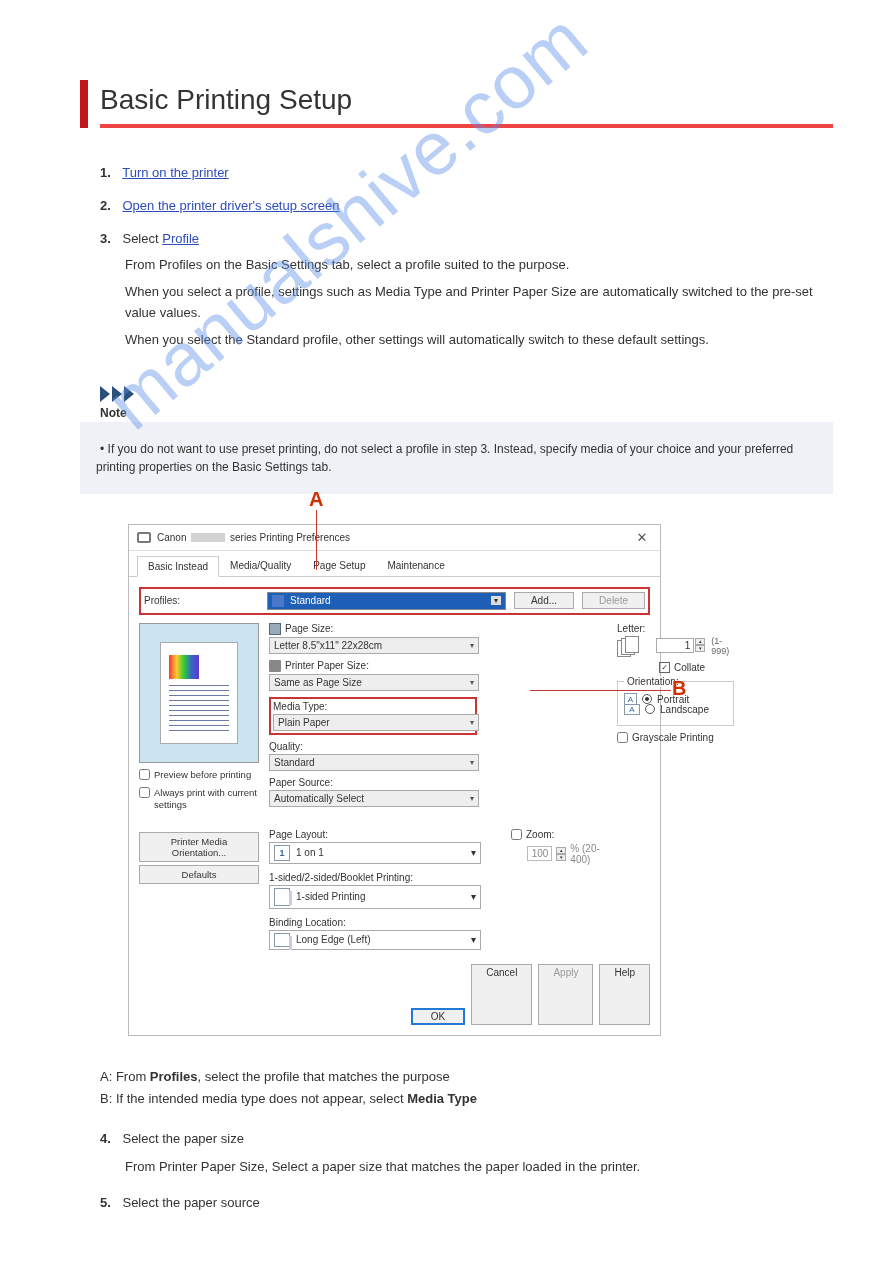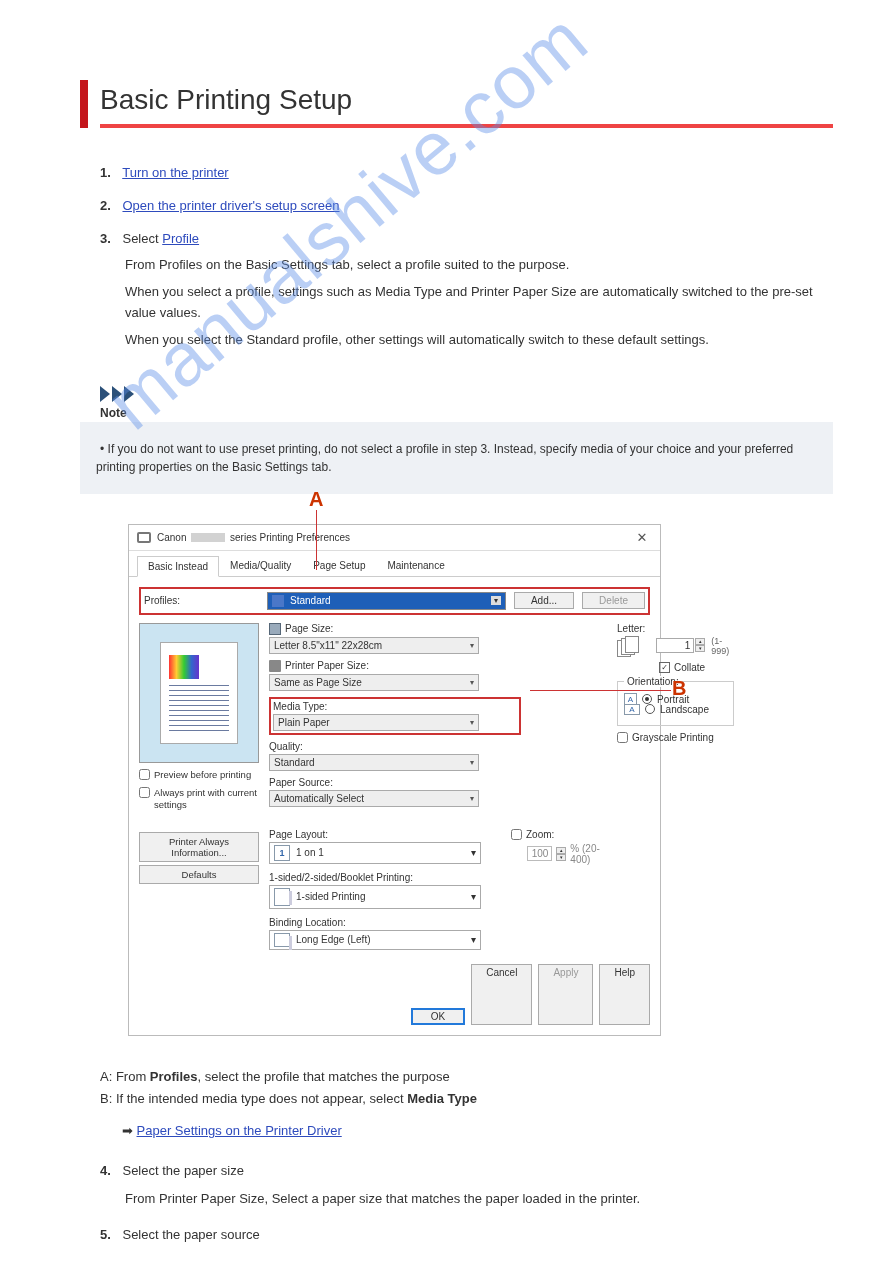--- a/index.html
+++ b/index.html
@@ -61,21 +61,21 @@
   .check-row input { width: 11px; height: 11px; }
   
   .settings-col { flex: 1; }
   .field { margin-bottom: 6px; }
   .field-label { font-size: 10px; margin-bottom: 2px; display: flex; align-items: center; gap: 4px; }
   .icon-sm { width: 12px; height: 12px; display: inline-block; }
   .page-icon { background: #9ab; border: 1px solid #567; }
   .printer-i { background: #888; border-radius: 1px; }
   .select { width: 210px; border: 1px solid #aaa; background: #eee; padding: 2px 4px; font-size: 10px; display: flex; align-items: center; }
   .select .drop { margin-left: auto; font-size: 8px; color: #555; }
-  .media-highlight { border: 2px solid #c33; padding: 2px; width: 252px; }
+  .media-highlight { border: 2px solid #c33; padding: 2px; width: 208px; }
   .media-highlight .field-label { margin-left: 0; }
   .media-highlight .select { width: 206px; }
   
   .right-col { width: 145px; margin-left: 6px; }
   .copies-row { display: flex; align-items: center; gap: 6px; margin-bottom: 6px; }
   .copies-stack { width: 22px; height: 20px; position: relative; }
   .copies-stack div { position: absolute; width: 14px; height: 17px; background: #fff; border: 1px solid #888; }
   .copies-stack div:nth-child(1){ left: 0; top: 4px; }
   .copies-stack div:nth-child(2){ left: 4px; top: 2px; }
   .copies-stack div:nth-child(3){ left: 8px; top: 0; }
@@ -207,21 +207,21 @@
           </div>
           <label class="check-row">
             <input type="checkbox" style="">
             <span>Preview before printing</span>
           </label>
           <label class="check-row">
             <input type="checkbox" style="">
             <span>Always print with current settings</span>
           </label>
           <div class="bottom-buttons">
-            <div class="btn">Printer Always Information...</div>
+            <div class="btn">Printer Media Orientation...</div>
             <div class="btn">Defaults</div>
           </div>
         </div>
 
         <div class="settings-col">
           <div class="field">
             <div class="field-label">
                 <span class="icon-sm page-icon"></span>
                 <span>Page Size:</span>
               </div>
@@ -352,21 +352,20 @@
       <div class="foot-btn primary">OK</div>
       <div class="foot-btn">Cancel</div>
       <div class="foot-btn disabled">Apply</div>
       <div class="foot-btn">Help</div>
     </div>
   </div>
 
   <div class="after-steps">
     <div><span>A: From </span><span class="bold">Profiles</span><span>, select the profile that matches the purpose</span></div>
     <div><span>B: If the intended media type does not appear, select </span><span class="bold">Media Type</span></div>
-    <div style="margin-top:10px; margin-left:22px;"><span>➡ </span><span class="link">Paper Settings on the Printer Driver</span></div>
     <div style="margin-top:18px;">
       <span class="step-num">4.</span>
       <span>Select the paper size</span>
       <div class="substep">From Printer Paper Size, Select a paper size that matches the paper loaded in the printer.</div>
     </div>
     <div style="margin-top:14px;">
       <span class="step-num">5.</span>
       <span>Select the paper source</span>
     </div>
   </div>

